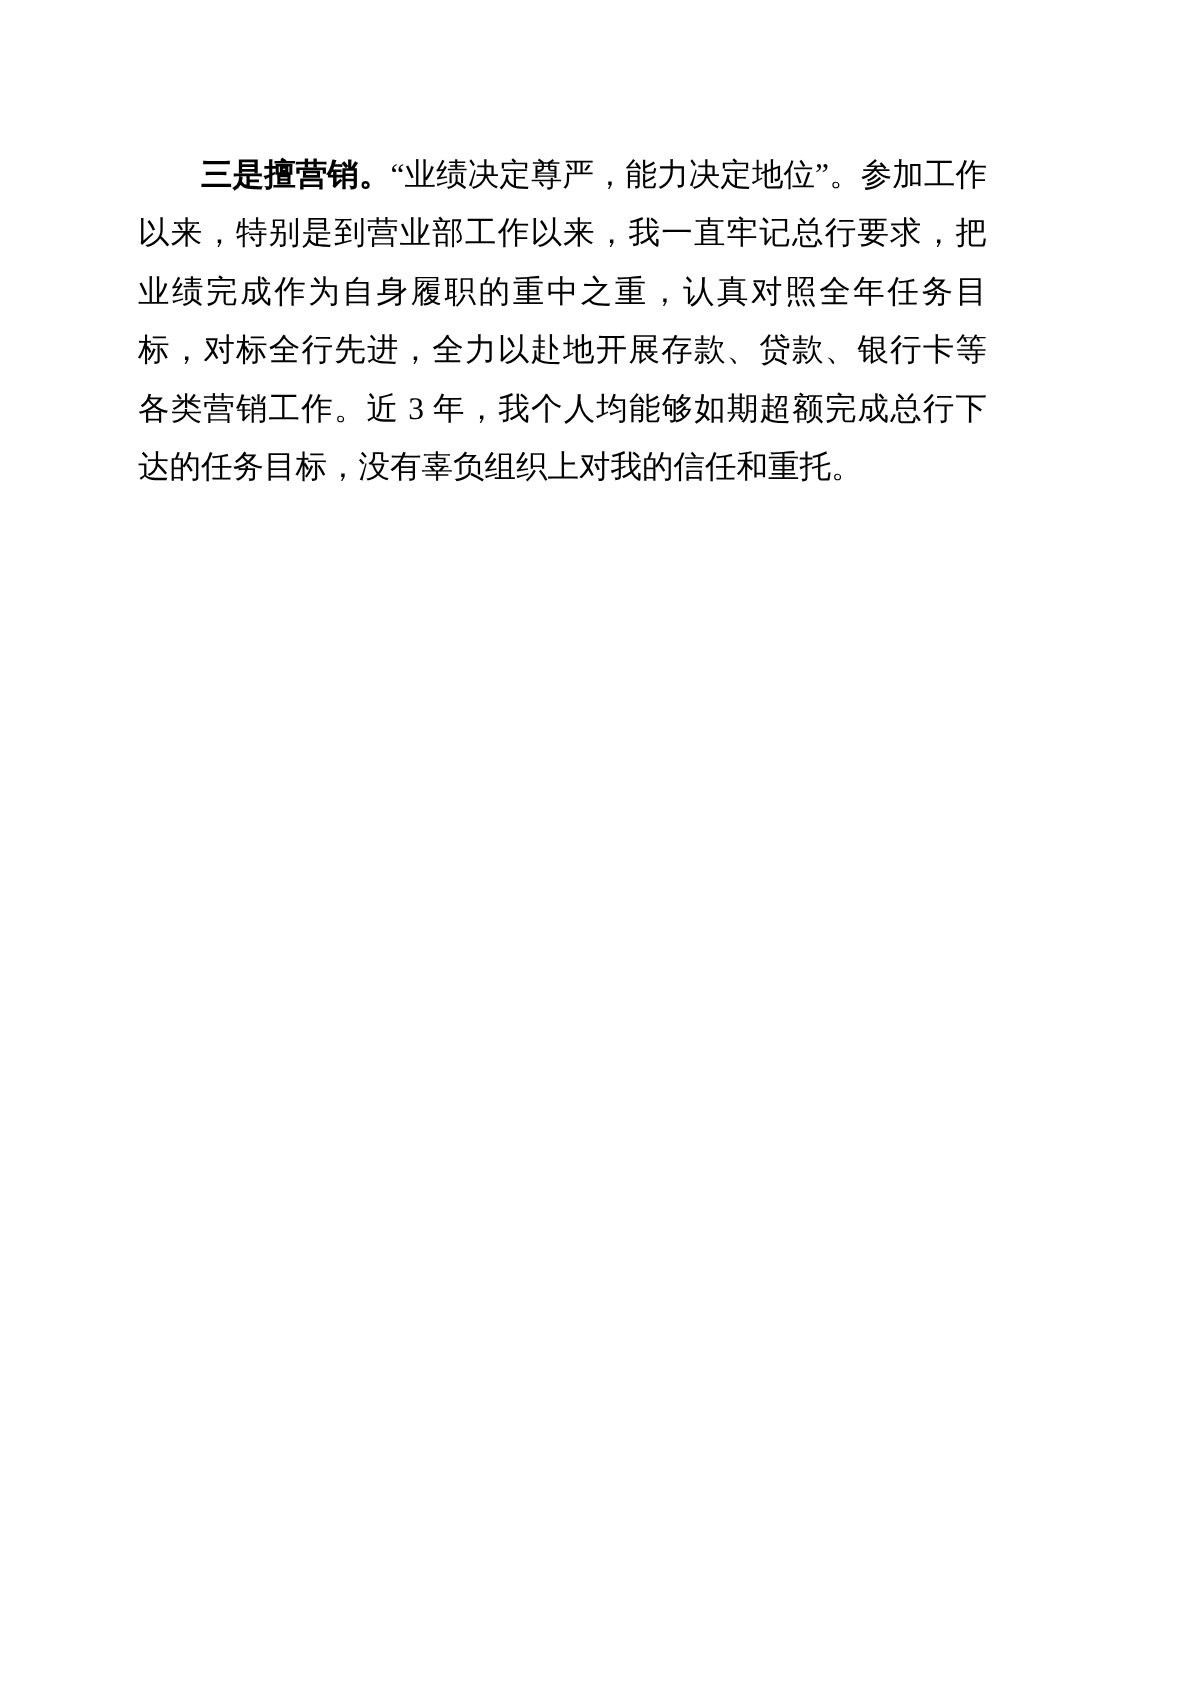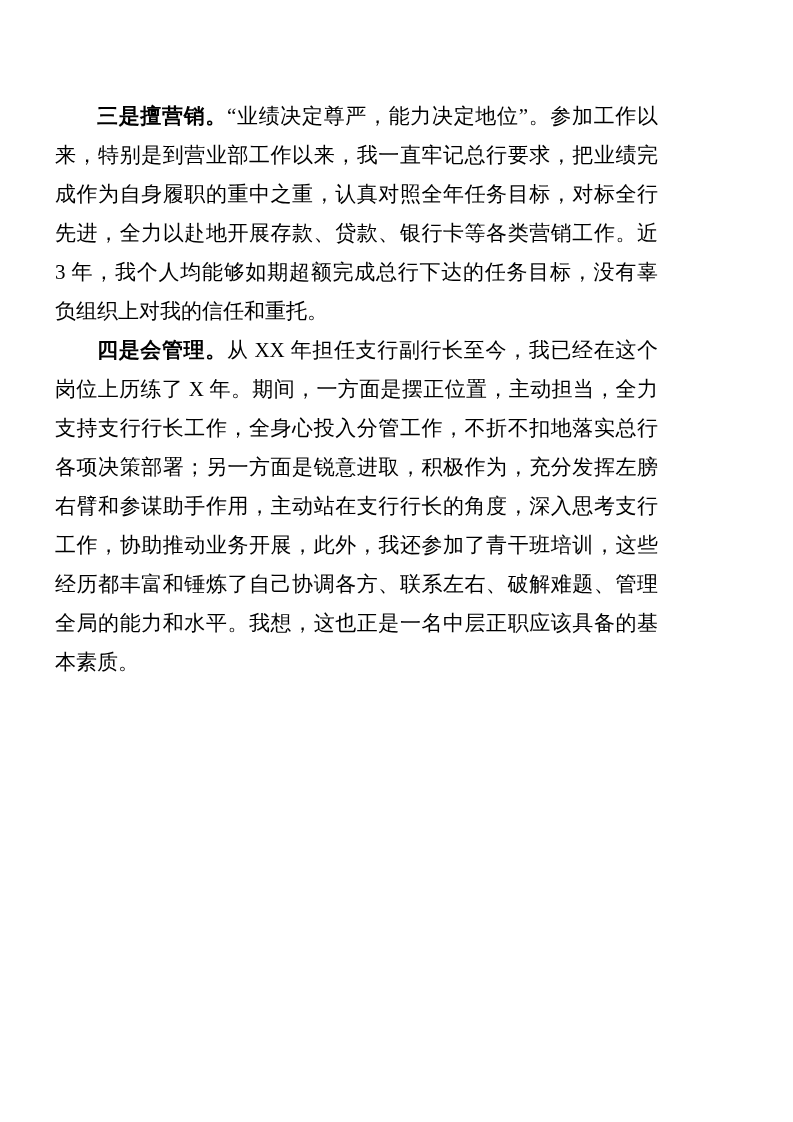--- a/index.html
+++ b/index.html
@@ -6,21 +6,21 @@
     margin: 0;
     padding: 0;
     background: #ffffff;
   }
   .page {
     position: relative;
     width: 793px;
     height: 1122px;
     background: #ffffff;
     box-sizing: border-box;
-    padding: 97px 135px 0 55px;
+    padding: 97px 135px 0 92px;
     overflow: hidden;
     border-radius: 16px;
   }
   .doc {
     font-family: "Liberation Serif", "DejaVu Serif", serif;
     color: #000000;
     font-size: 21px;
     line-height: 39px;
   }
   .doc p {
@@ -32,15 +32,14 @@
   .doc p b {
     font-weight: bold;
   }
 </style>
 </head>
 <body>
 
 <div class="page">
   <div class="doc">
       <p><b>三是擅营销。</b><span>“业绩决定尊严，能力决定地位”。参加工作以来，特别是到营业部工作以来，我一直牢记总行要求，把业绩完成作为自身履职的重中之重，认真对照全年任务目标，对标全行先进，全力以赴地开展存款、贷款、银行卡等各类营销工作。近 3 年，我个人均能够如期超额完成总行下达的任务目标，没有辜负组织上对我的信任和重托。</span></p>
-      <p><b>四是会管理。</b><span>从 XX 年担任支行副行长至今，我已经在这个岗位上历练了 X 年。期间，一方面是摆正位置，主动担当，全力支持支行行长工作，全身心投入分管工作，不折不扣地落实总行各项决策部署；另一方面是锐意进取，积极作为，充分发挥左膀右臂和参谋助手作用，主动站在支行行长的角度，深入思考支行工作，协助推动业务开展，此外，我还参加了青干班培训，这些经历都丰富和锤炼了自己协调各方、联系左右、破解难题、管理全局的能力和水平。我想，这也正是一名中层正职应该具备的基本素质。</span></p>
     </div>
 </div>
 
 </body></html>

